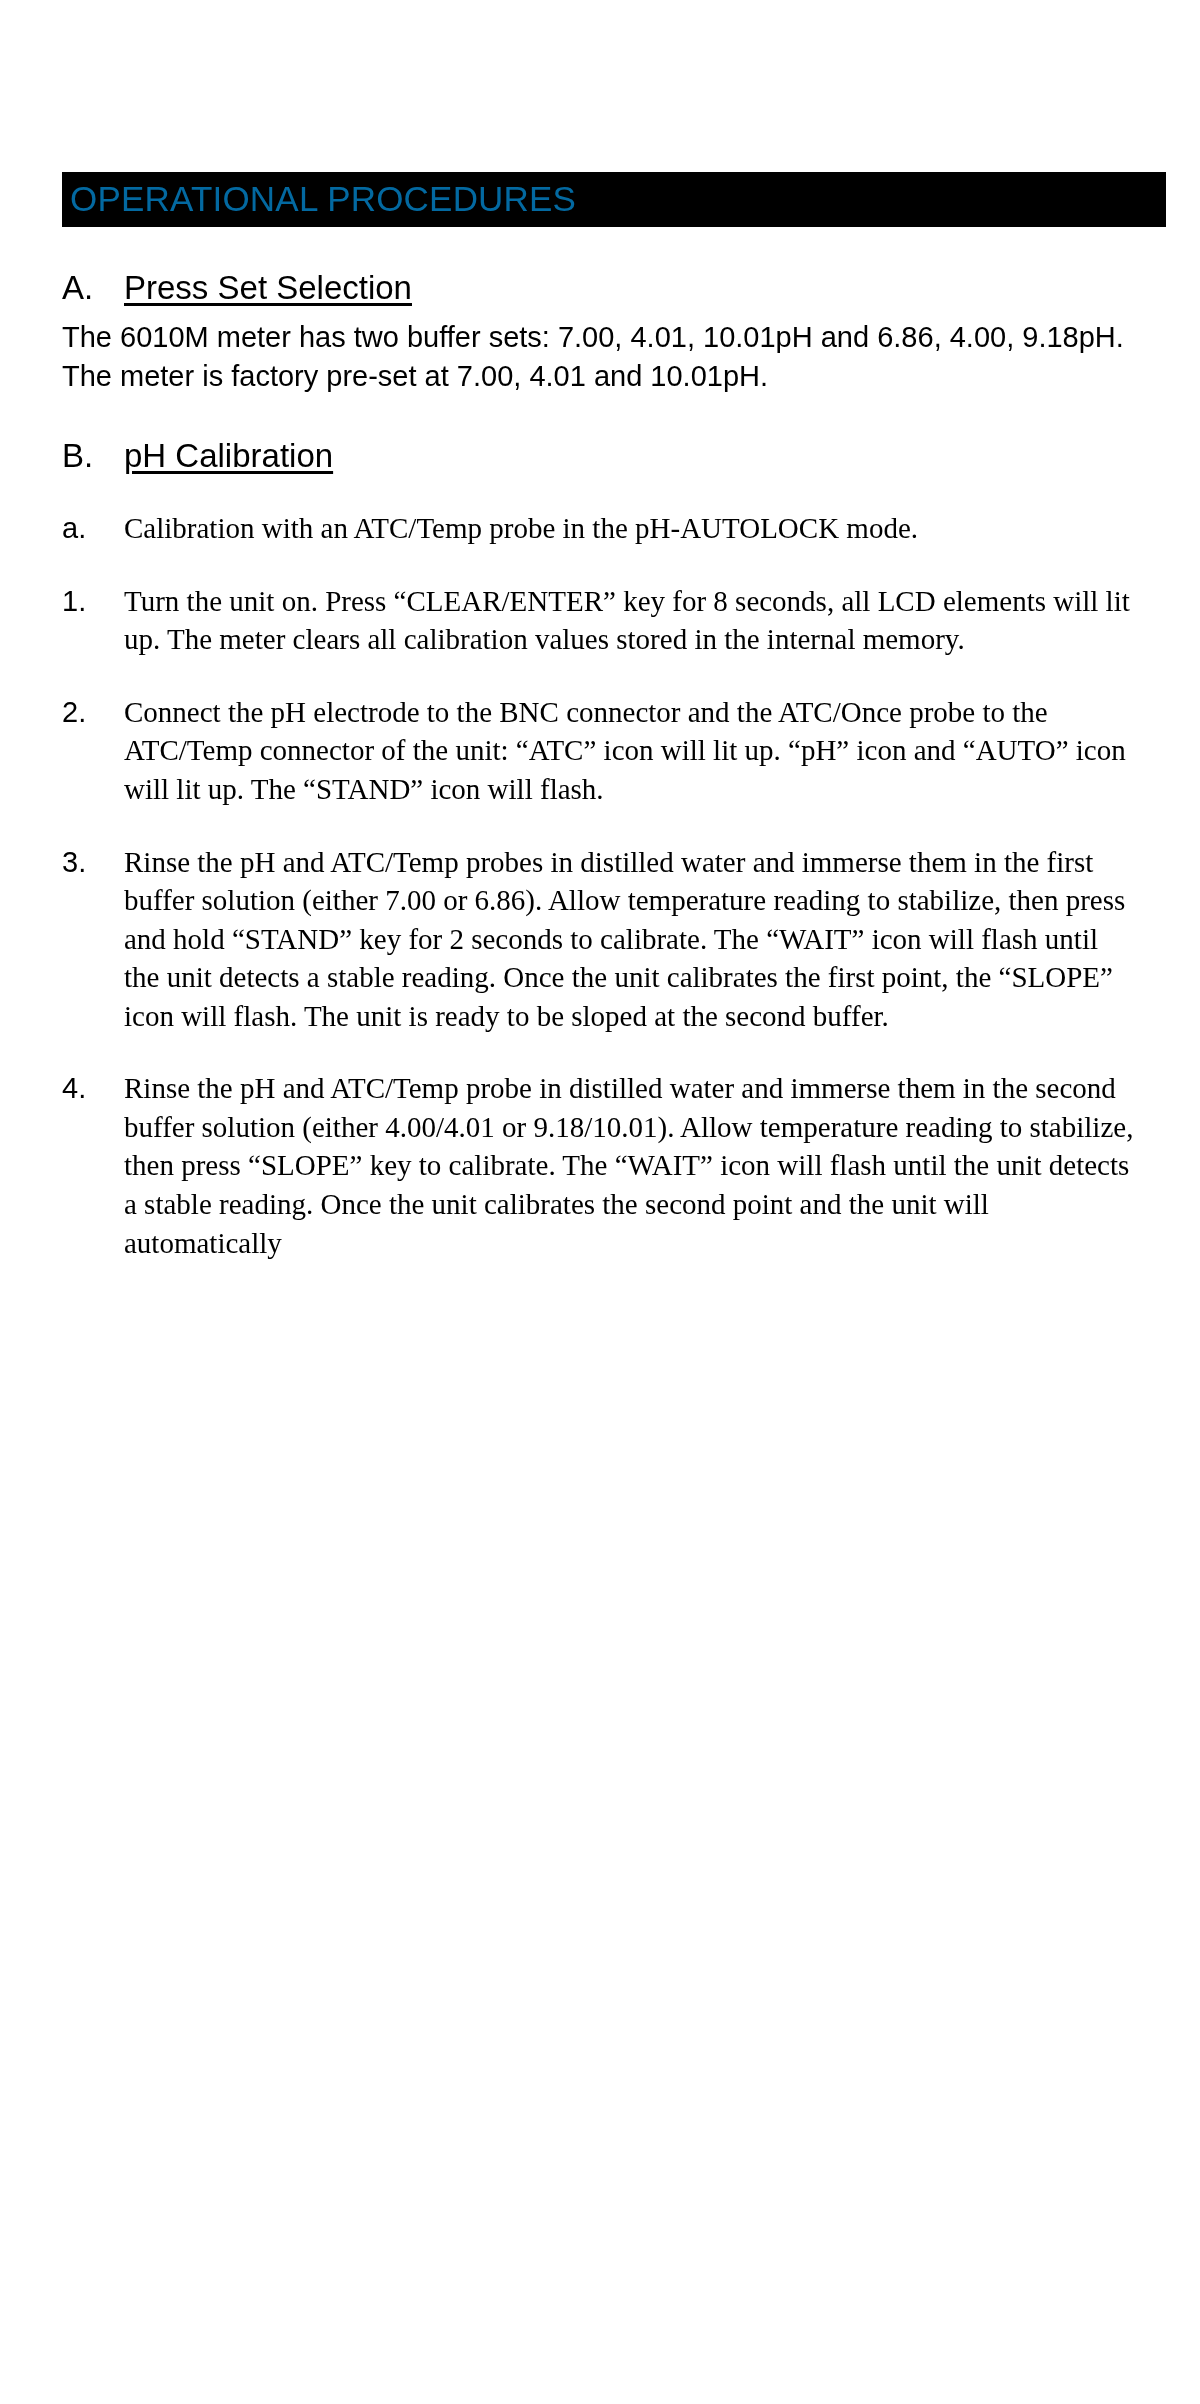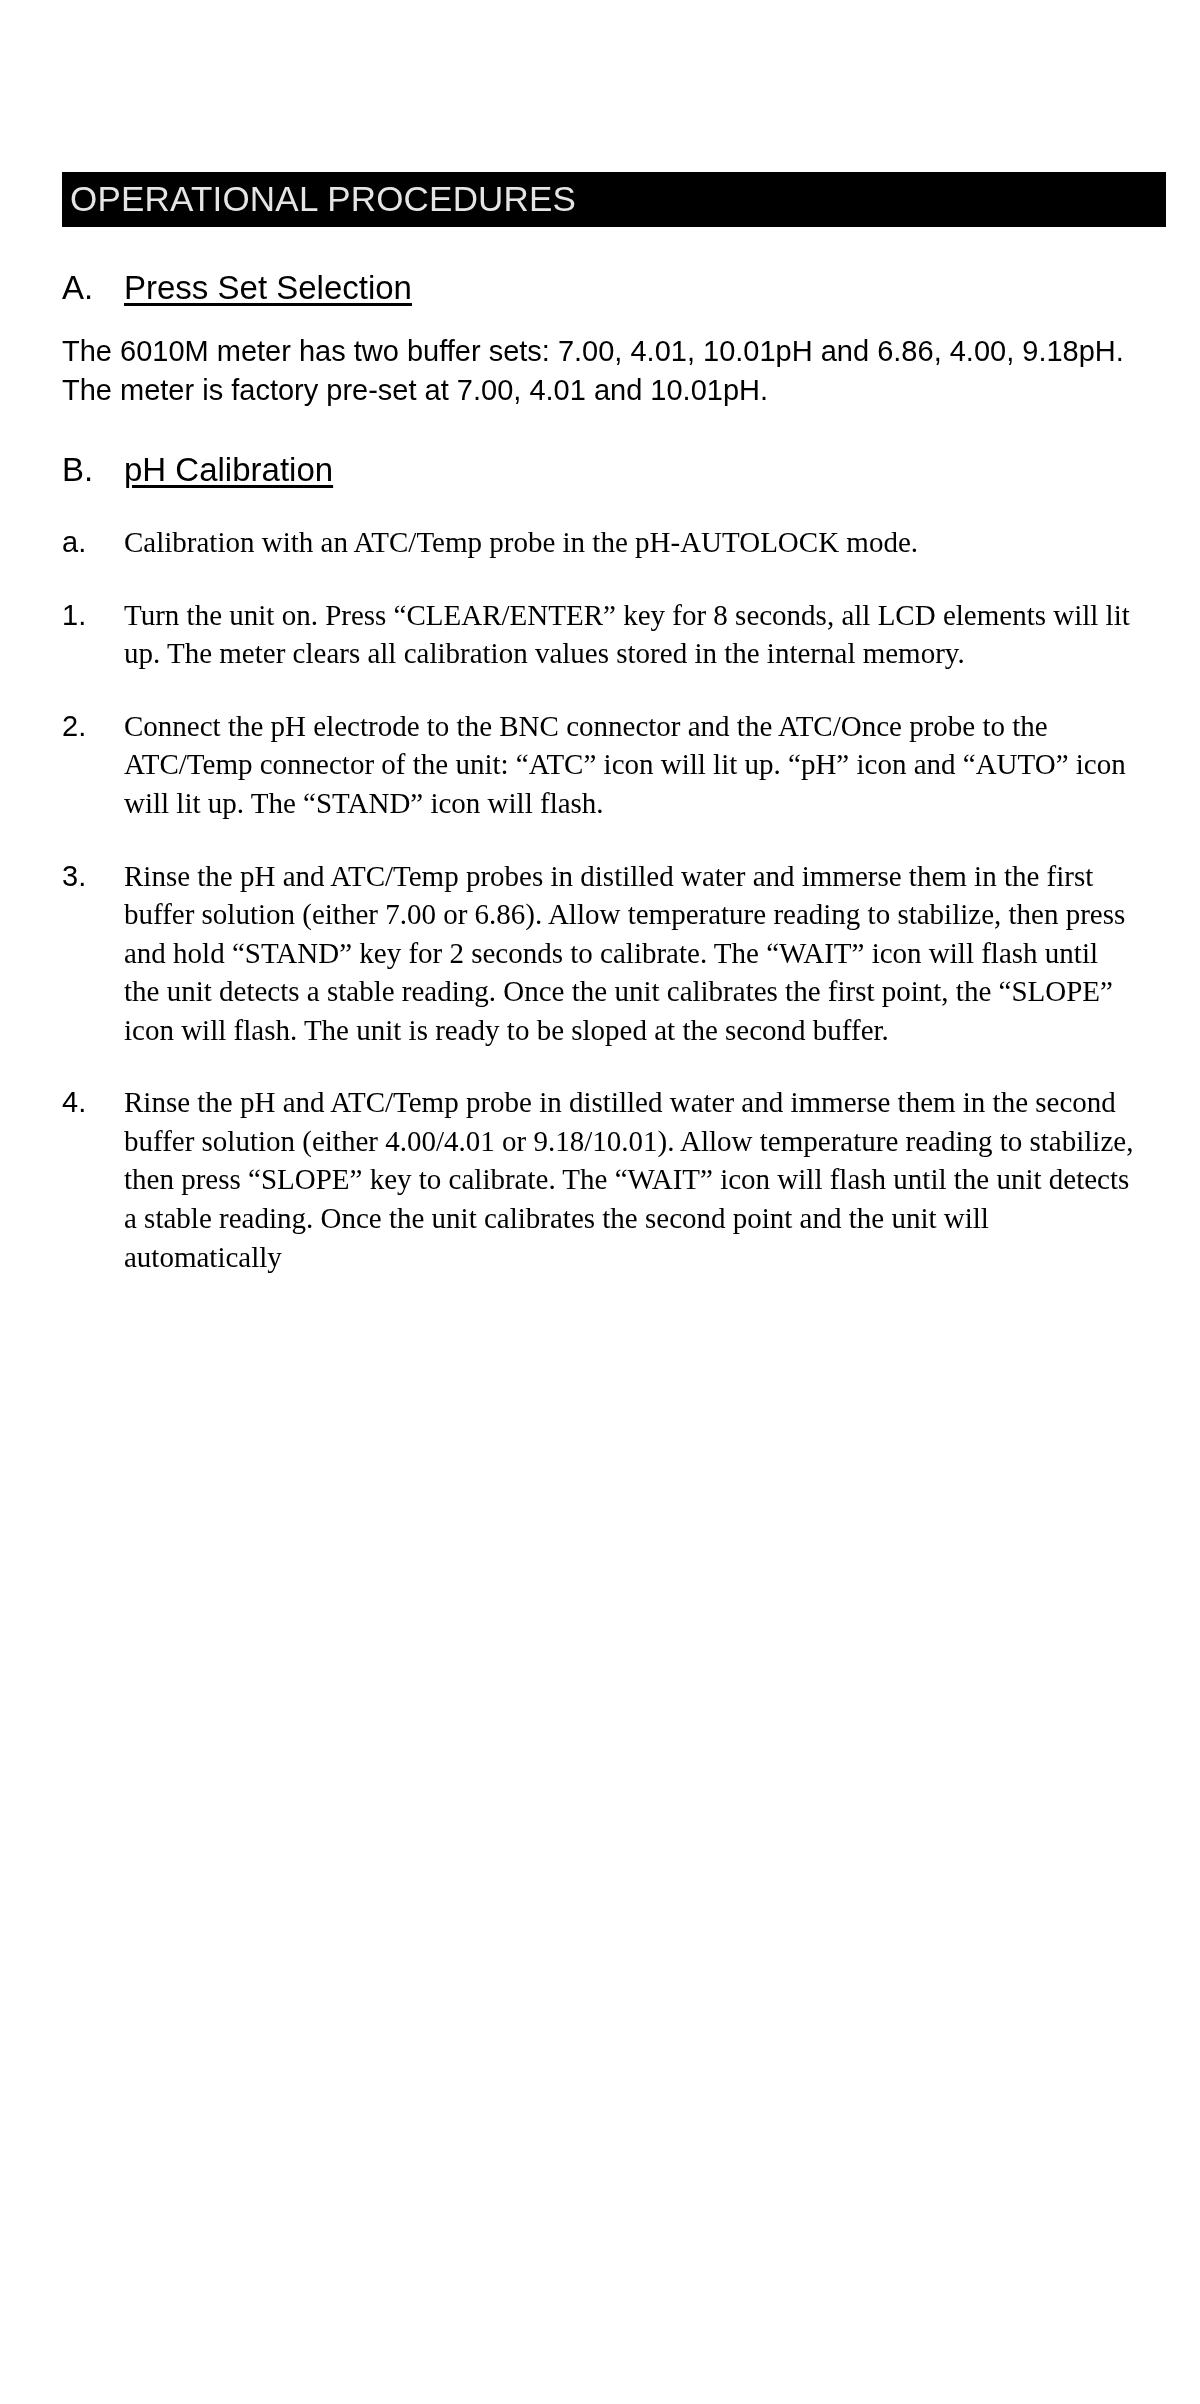--- a/index.html
+++ b/index.html
@@ -17,21 +17,21 @@
   .page {
     position: relative;
     width: 1200px;
     height: 2404px;
     box-sizing: border-box;
     padding: 0 62px;
   }
   .banner {
     margin-top: 172px;
     background: #000000;
-    color: #e5e5e5;
+    color: #0369a1;
     font-size: 35px;
     line-height: 1.0;
     padding: 9px 8px 11px 8px;
     letter-spacing: 0.2px;
     width: 1104px;
     box-sizing: border-box;
   }
   .section-head {
     display: flex;
     align-items: baseline;
@@ -42,21 +42,21 @@
     width: 62px;
     flex: 0 0 62px;
   }
   .section-head .title {
     text-decoration: underline;
     text-underline-offset: 4px;
   }
   p.body {
     font-size: 29px;
     line-height: 1.33;
-    margin: 25px 0 0 0;
+    margin: 11px 0 0 0;
     max-width: 1104px;
   }
   p.body.tight {
     margin-top: 0;
   }
   ol.listing {
     list-style: none;
     margin: 0;
     padding: 0;
   }

